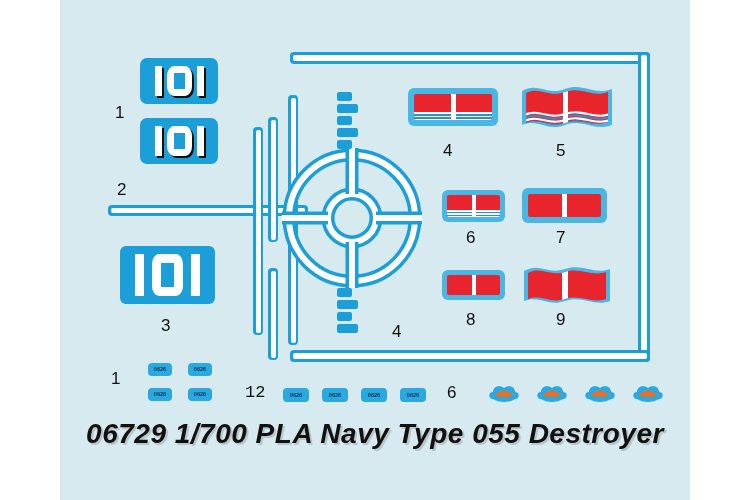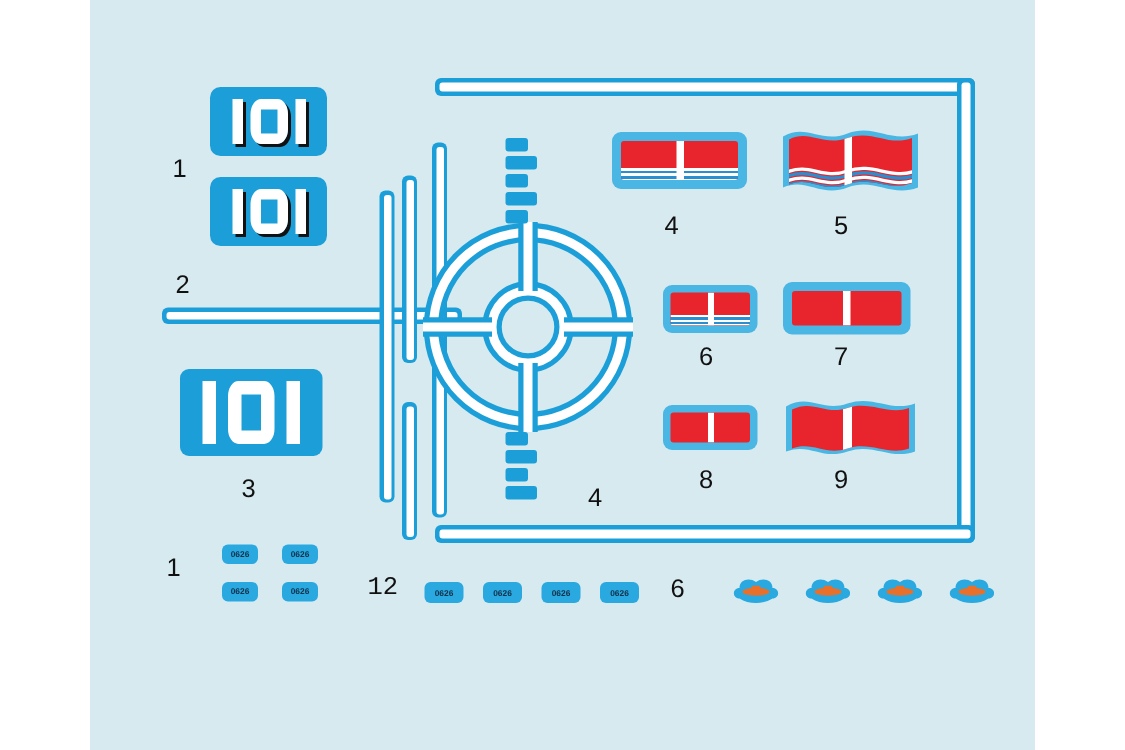--- a/index.html
+++ b/index.html
@@ -377,14 +377,15 @@
   <div class="lbl" style="left:556px; top:141px;">5</div>
   <div class="lbl" style="left:466px; top:228px;">6</div>
   <div class="lbl" style="left:556px; top:228px;">7</div>
   <div class="lbl" style="left:466px; top:310px;">8</div>
   <div class="lbl" style="left:556px; top:310px;">9</div>
   <div class="lbl" style="left:392px; top:322px;">4</div>
   <div class="lbl" style="left:111px; top:369px;">1</div>
   <div class="lbl" style="left:245px; top:383px;font-family:Liberation Mono, monospace;">12</div>
   <div class="lbl" style="left:447px; top:383px;">6</div>
 
+  <div id="title">06729 1/700 PLA Navy Type 055 Destroyer</div>
 
 </div>
 
 </body></html>

